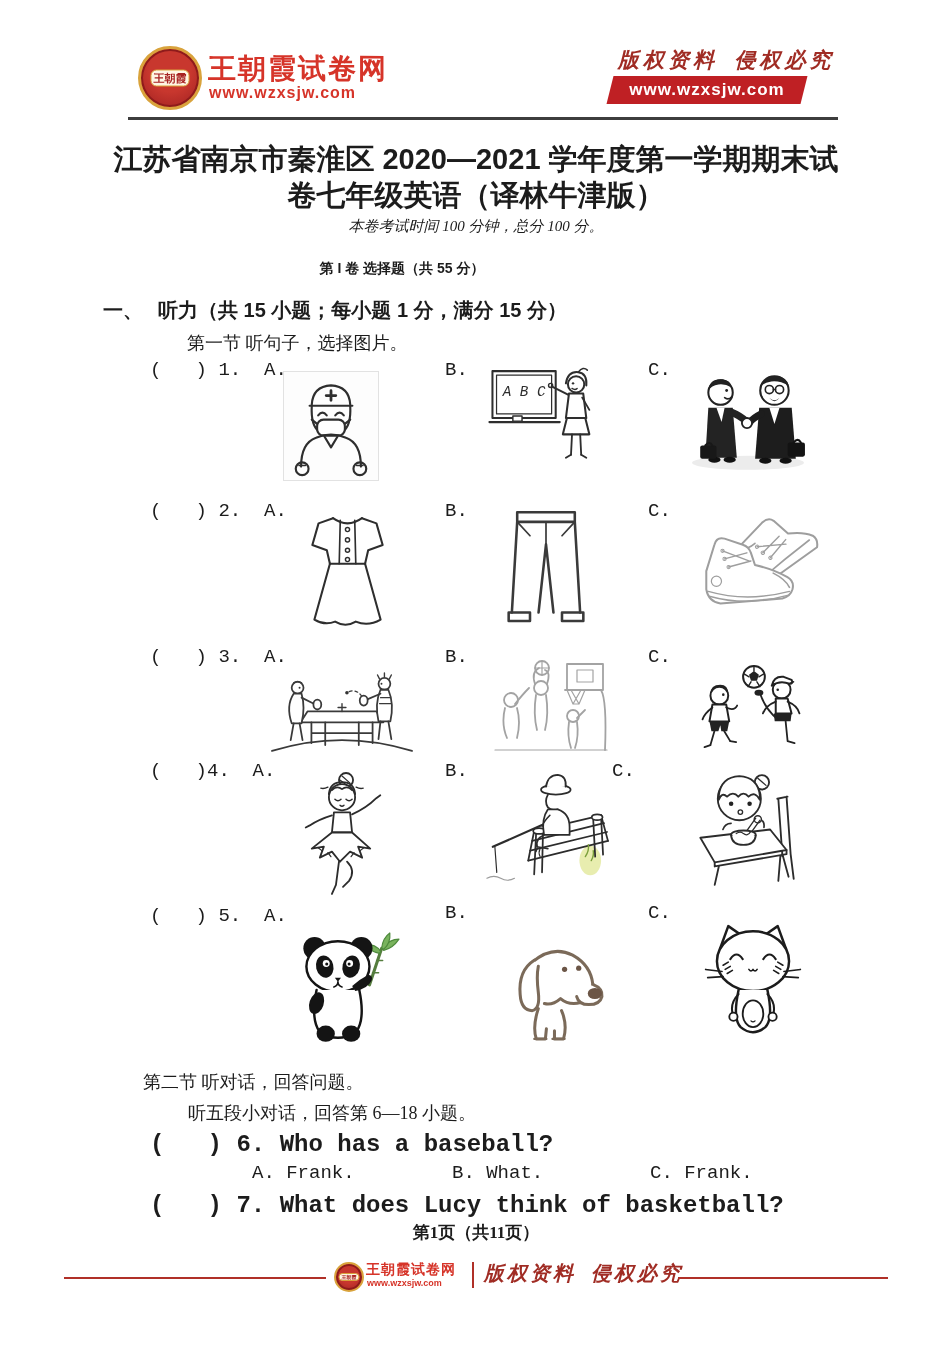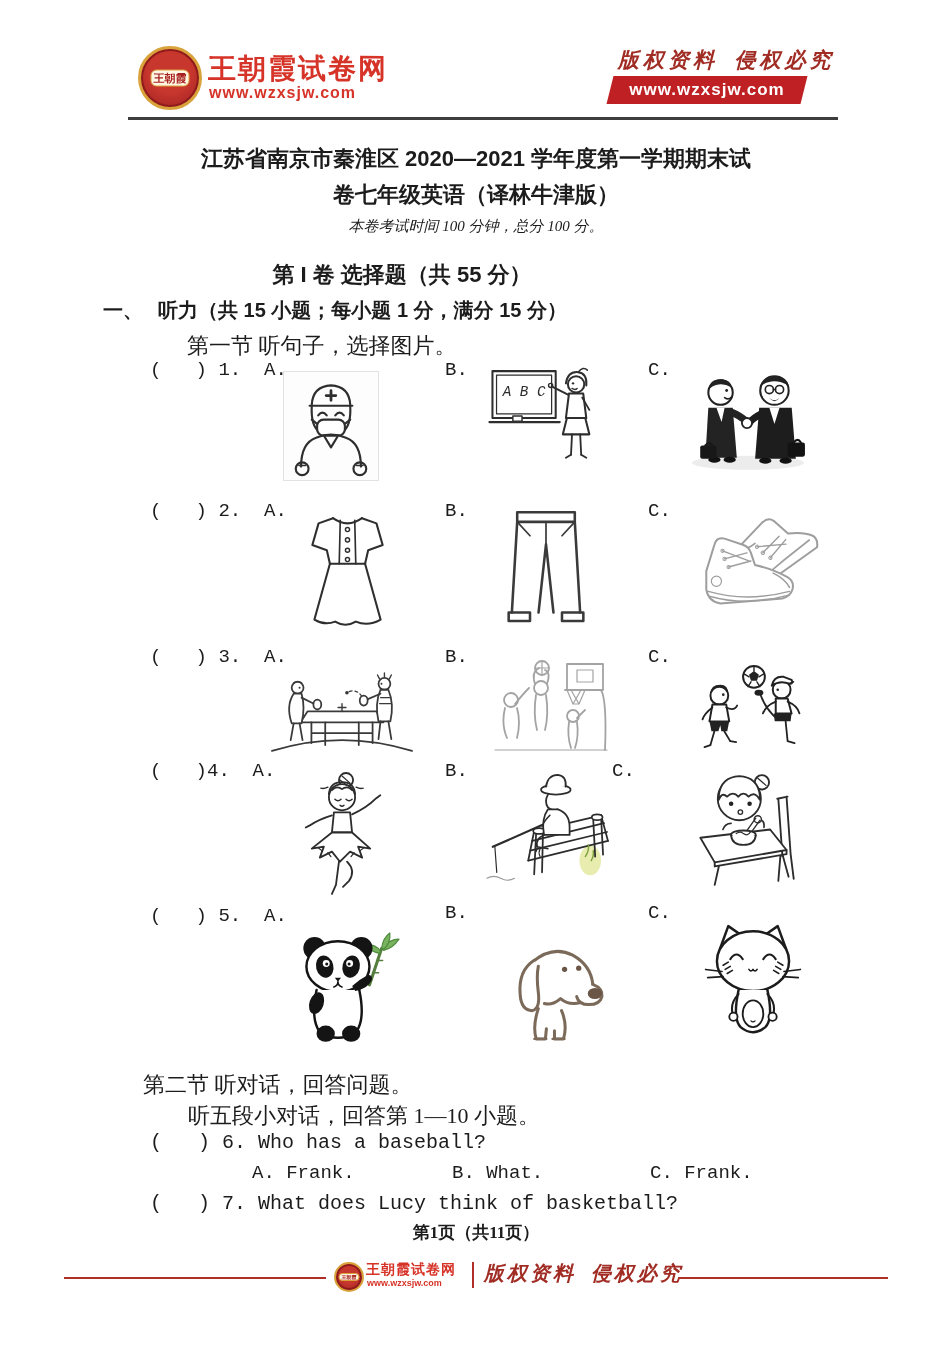--- a/index.html
+++ b/index.html
@@ -22,39 +22,39 @@
   .script-red{font-family:Liberation Mono, monospace;font-style:italic;font-weight:bold;color:#a02c24;}
   .top-slogan{position:absolute;left:618px;top:46px;font-size:21px;letter-spacing:4px;}
   .top-banner{position:absolute;left:610px;top:76px;width:194px;height:28px;
          background:#bf2024;transform:skewX(-14deg);}
   .top-banner span{display:block;transform:skewX(14deg);color:#fff;font-weight:bold;
          font-size:17px;line-height:28px;text-align:center;letter-spacing:1px;}
   .header-rule{position:absolute;left:128px;top:117px;width:710px;height:3px;background:#3d3d3d;}
 
   
   .doc-title{position:absolute;left:0;top:141px;width:952px;text-align:center;
-         font-size:22px;font-weight:bold;line-height:36px;}
+         font-size:29px;font-weight:bold;line-height:36px;}
   .exam-note{position:absolute;left:0;top:217px;width:952px;text-align:center;
          font-family:"Liberation Serif",serif;font-style:italic;font-size:15px;}
   .part-heading{position:absolute;left:0;top:260px;width:804px;text-align:center;
-         font-size:22px;font-weight:bold;}
+         font-size:14px;font-weight:bold;}
   .sec-num{position:absolute;left:103px;top:297px;font-size:20px;font-weight:bold;}
   .sec-heading{position:absolute;left:158px;top:297px;font-size:20px;font-weight:bold;}
-  .serif-line{position:absolute;font-family:"Liberation Serif",serif;font-size:22px;text-align:right;}
+  .serif-line{position:absolute;font-family:"Liberation Serif",serif;font-size:18px;text-align:right;}
 
   
   .q-row{position:absolute;left:0;width:952px;}
   .q-lead,.q-opt{position:absolute;top:2px;font-family:"Liberation Mono",monospace;
          font-size:19px;white-space:pre;}
   .q-lead{left:150px;}
   .q-img{position:absolute;}
   .q-img svg{display:block;width:100%;height:100%;}
   .boxed{border:1px solid #e2e2e2;background:#fdfdfd;}
 
-  .mono-line{position:absolute;font-family:"Liberation Mono",monospace;font-size:20px;white-space:pre;}
+  .mono-line{position:absolute;font-family:"Liberation Mono",monospace;font-size:24px;white-space:pre;font-weight:bold;}
   .mono-abs{position:absolute;font-family:"Liberation Mono",monospace;font-size:19px;white-space:pre;}
 
   
   .page-info{position:absolute;left:0;top:1221px;width:952px;text-align:center;
          font-family:"Liberation Serif",serif;font-weight:bold;font-size:17px;}
   .f-line{position:absolute;top:1277px;height:2px;background:#b03028;}
   .badge-sm{left:334px;top:1262px;width:26px;height:26px;border-width:2px;}
   .badge-sm .plaque{font-size:5px;}
   .f-name{position:absolute;left:366px;top:1261px;font-size:14px;font-weight:bold;
          color:#d63429;letter-spacing:1px;}
@@ -407,21 +407,21 @@
         <ellipse cx="60" cy="89" rx="10" ry="13" fill="#fff" stroke-width="1.8"></ellipse>
         <path d="M46,70 Q38,78 40,88 M74,70 Q82,78 80,88" stroke-width="2"></path>
         <circle cx="41" cy="92" r="4" fill="#fff" stroke-width="1.8"></circle>
           <circle cx="79" cy="92" r="4" fill="#fff" stroke-width="1.8"></circle>
         <path d="M58,96 q2,2 4,0" stroke-width="1.2"></path>
       </svg>
     </div>
   </div>
 
   <div class="serif-line" style="left:143px;top:1070px">第二节  听对话，回答问题。</div>
-  <div class="serif-line" style="left:188px;top:1101px">听五段小对话，回答第 1—10 小题。</div>
+  <div class="serif-line" style="left:188px;top:1101px">听五段小对话，回答第 6—18 小题。</div>
 
   <div class="mono-line" style="left:150px;top:1131px"><span>(   ) 6.</span><span> </span><span>Who has a baseball?</span></div>
   <span class="mono-abs" style="left:252px;top:1162px">A. Frank.</span>
   <span class="mono-abs" style="left:452px;top:1162px">B. What.</span>
   <span class="mono-abs" style="left:650px;top:1162px">C. Frank.</span>
   <div class="mono-line" style="left:150px;top:1192px"><span>(   ) 7.</span><span> </span><span>What does Lucy think of basketball?</span></div>
 
   <div class="page-info">第1页（共11页）</div>
   <div class="f-line" style="left:64px;width:262px"></div>
   <div class="badge badge-sm">

